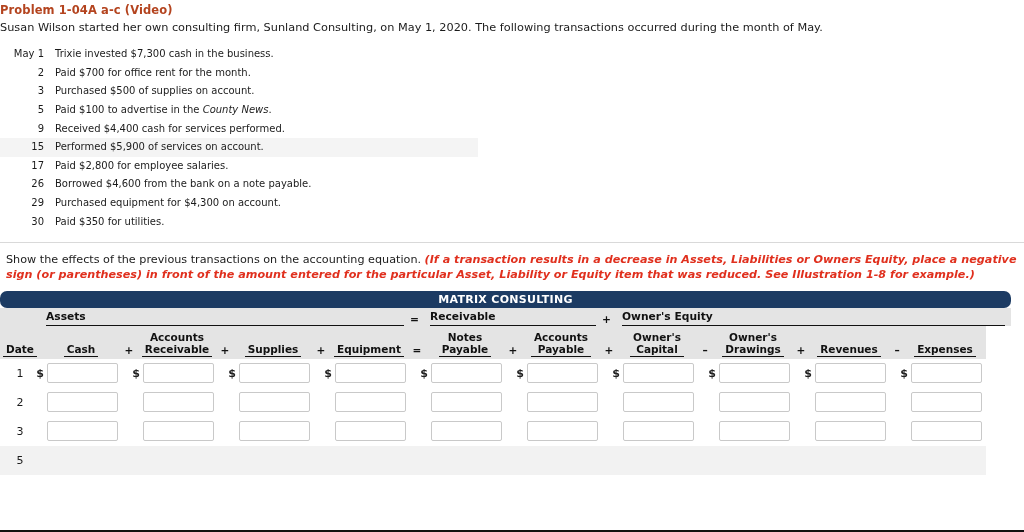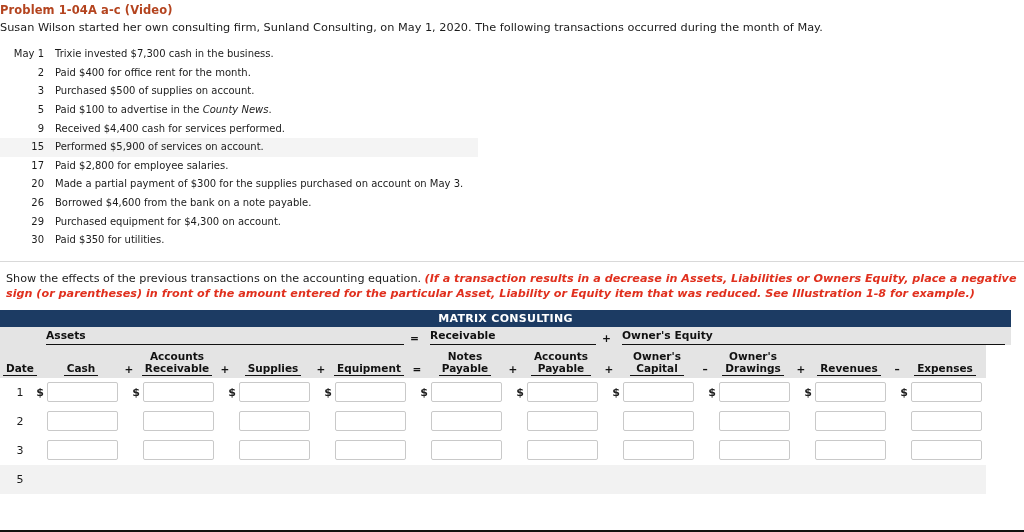--- a/index.html
+++ b/index.html
@@ -89,20 +89,21 @@
   }
   .company-bar td {
     background: #1c3b63;
     color: #ffffff;
     font-size: 11px;
     font-weight: bold;
     text-align: center;
     letter-spacing: 0.3px;
     height: 17px;
     padding: 0;
+    border-radius: 7px;
   }
   .grp-row td {
     background: #e4e4e4;
     height: 18px;
     padding: 0;
     font-size: 10.7px;
     font-weight: bold;
     text-align: left;
     color: #111;
     vertical-align: bottom;
@@ -209,45 +210,41 @@
     <div class="intro">Susan Wilson started her own consulting firm, Sunland Consulting, on May 1, 2020. The following transactions occurred during the month of May.</div>
 
     <table class="txn-list">
       <tbody>
           <tr class="txn-row">
             <td class="txn-date">May 1</td>
             <td class="txn-desc">Trixie invested $7,300 cash in the business.</td>
           </tr>
           <tr class="txn-row">
             <td class="txn-date">2</td>
-            <td class="txn-desc">Paid $400 for office rent for the month.</td>
+            <td class="txn-desc">Paid $700 for office rent for the month.</td>
           </tr>
           <tr class="txn-row">
             <td class="txn-date">3</td>
             <td class="txn-desc">Purchased $500 of supplies on account.</td>
           </tr>
           <tr class="txn-row">
             <td class="txn-date">5</td>
             <td class="txn-desc"><span>Paid $100 to advertise in the </span><span class="ital">County News</span><span>.</span></td>
           </tr>
           <tr class="txn-row">
             <td class="txn-date">9</td>
             <td class="txn-desc">Received $4,400 cash for services performed.</td>
           </tr>
           <tr class="txn-row alt">
             <td class="txn-date">15</td>
             <td class="txn-desc">Performed $5,900 of services on account.</td>
           </tr>
           <tr class="txn-row">
             <td class="txn-date">17</td>
             <td class="txn-desc">Paid $2,800 for employee salaries.</td>
-          </tr>
-          <tr class="txn-row">
-            <td class="txn-date">20</td>
-            <td class="txn-desc">Made a partial payment of $300 for the supplies purchased on account on May 3.</td>
           </tr>
           <tr class="txn-row">
             <td class="txn-date">26</td>
             <td class="txn-desc">Borrowed $4,600 from the bank on a note payable.</td>
           </tr>
           <tr class="txn-row">
             <td class="txn-date">29</td>
             <td class="txn-desc">Purchased equipment for $4,300 on account.</td>
           </tr>
           <tr class="txn-row">

